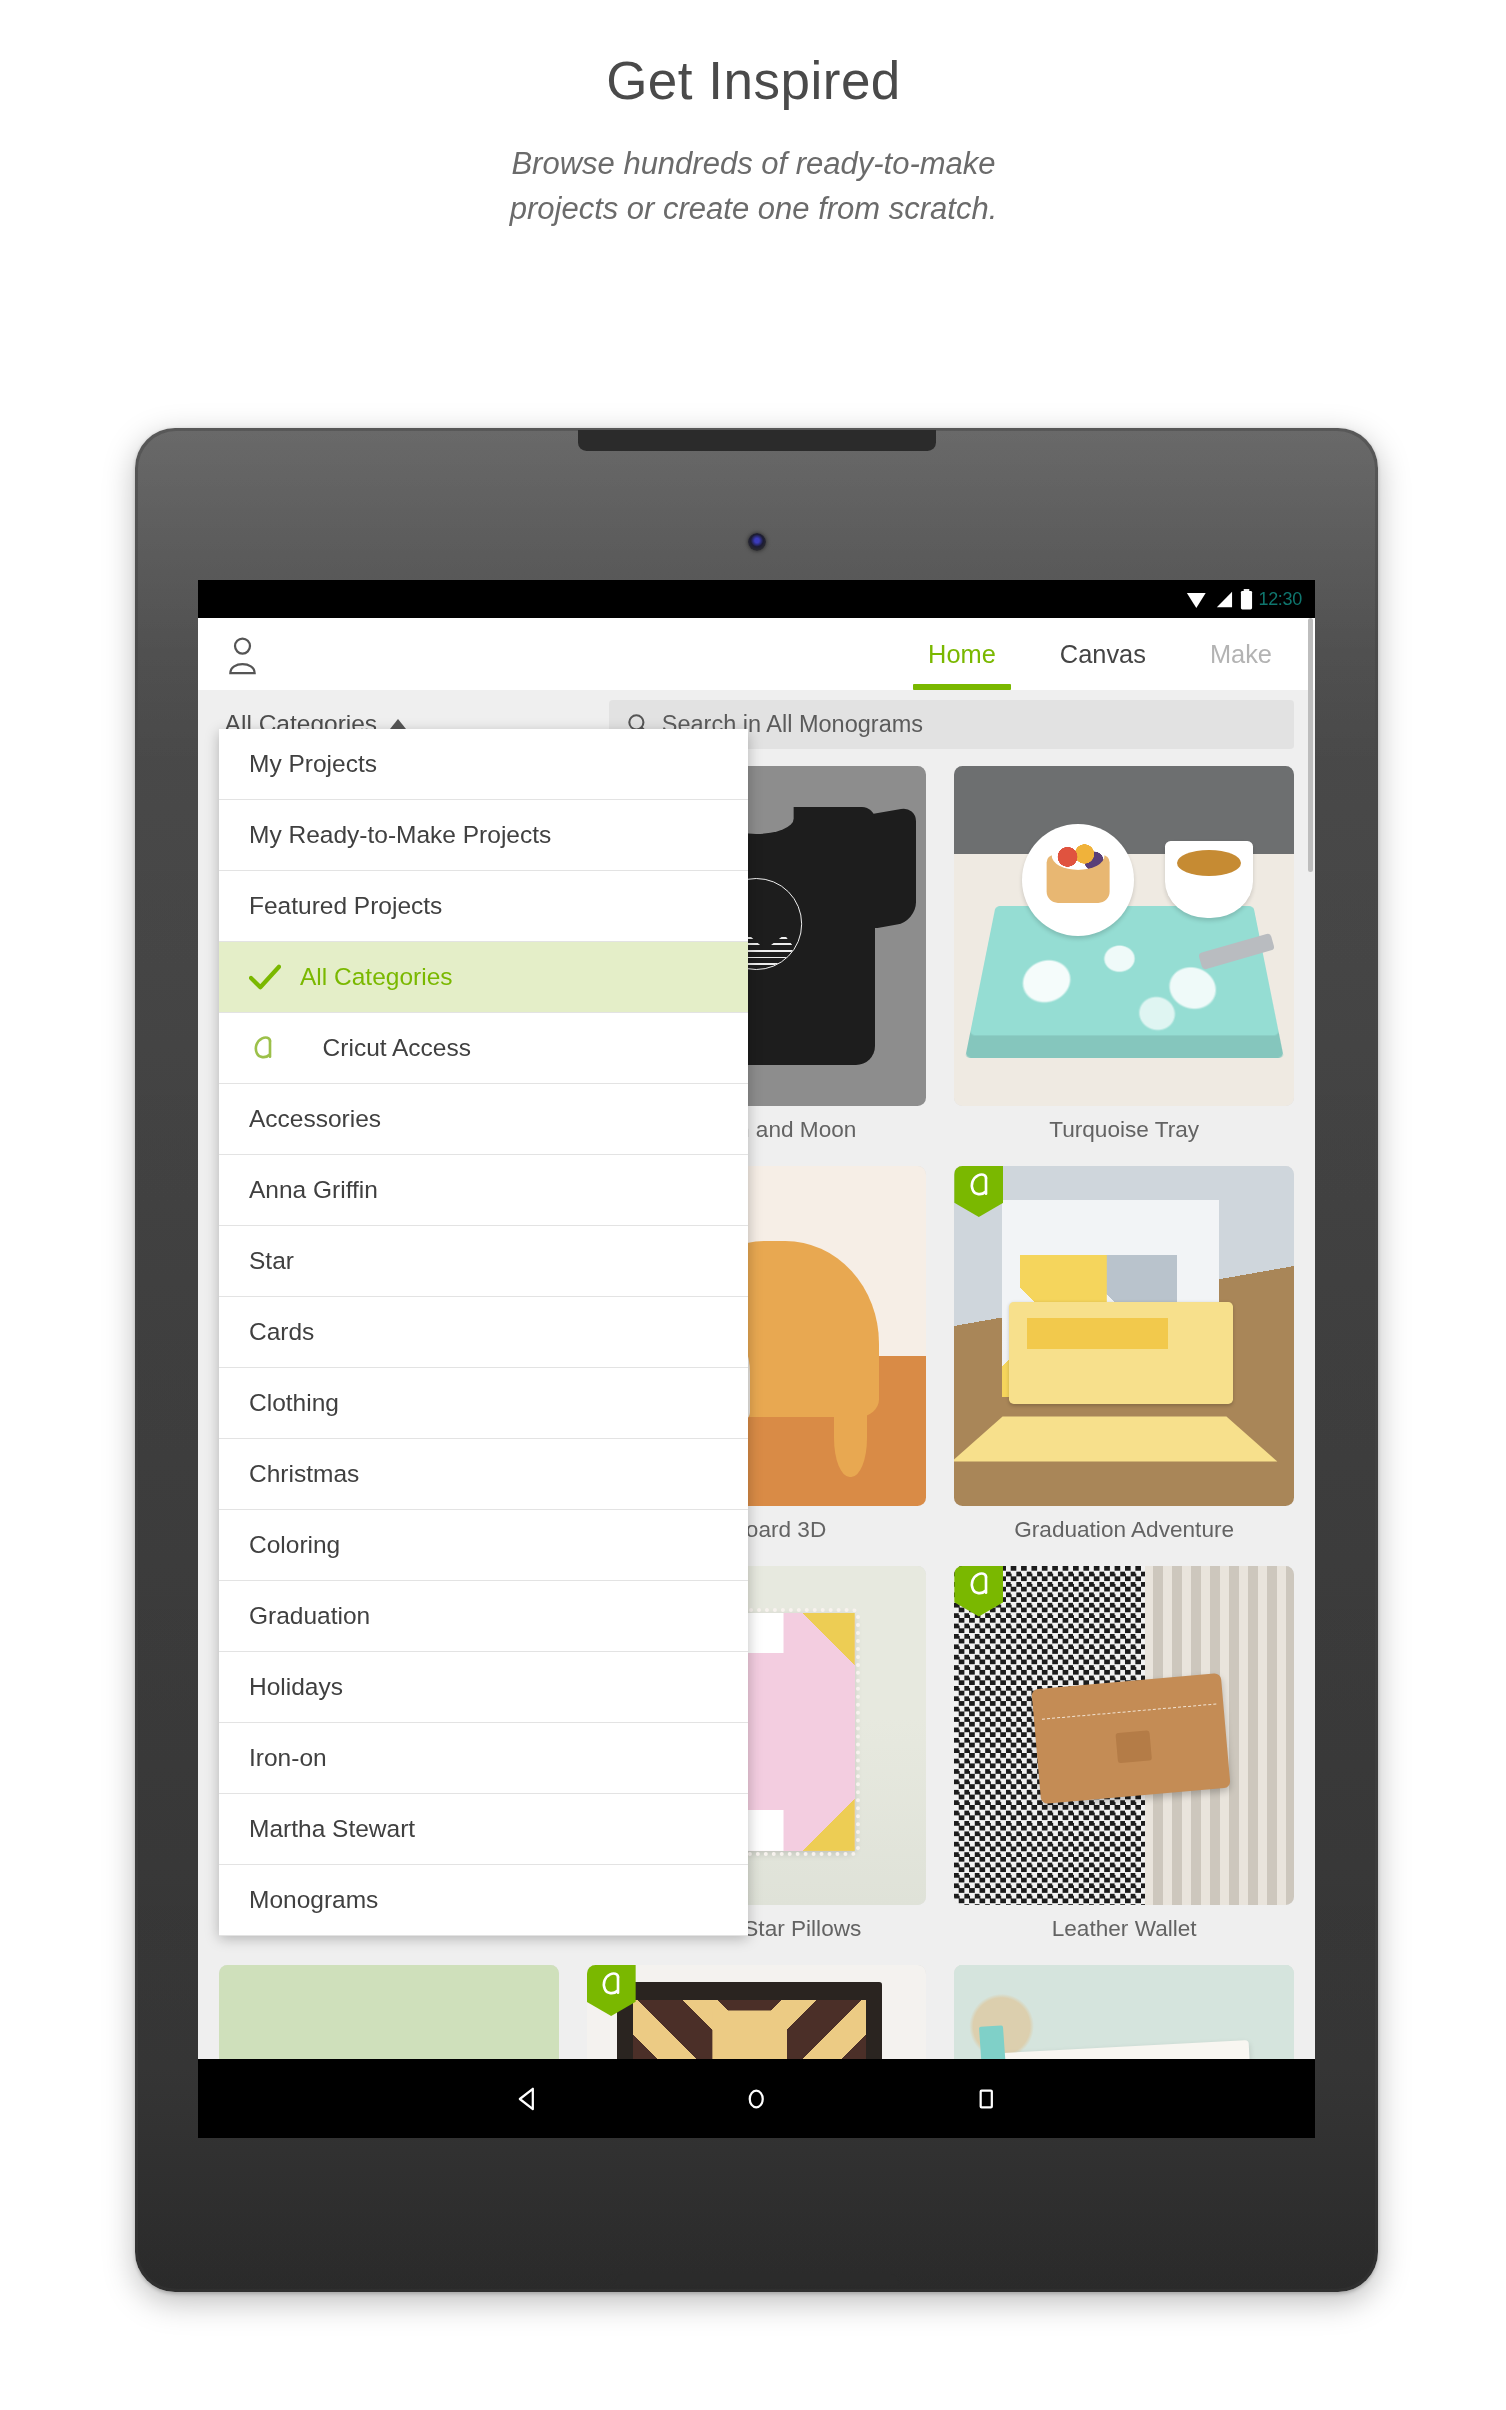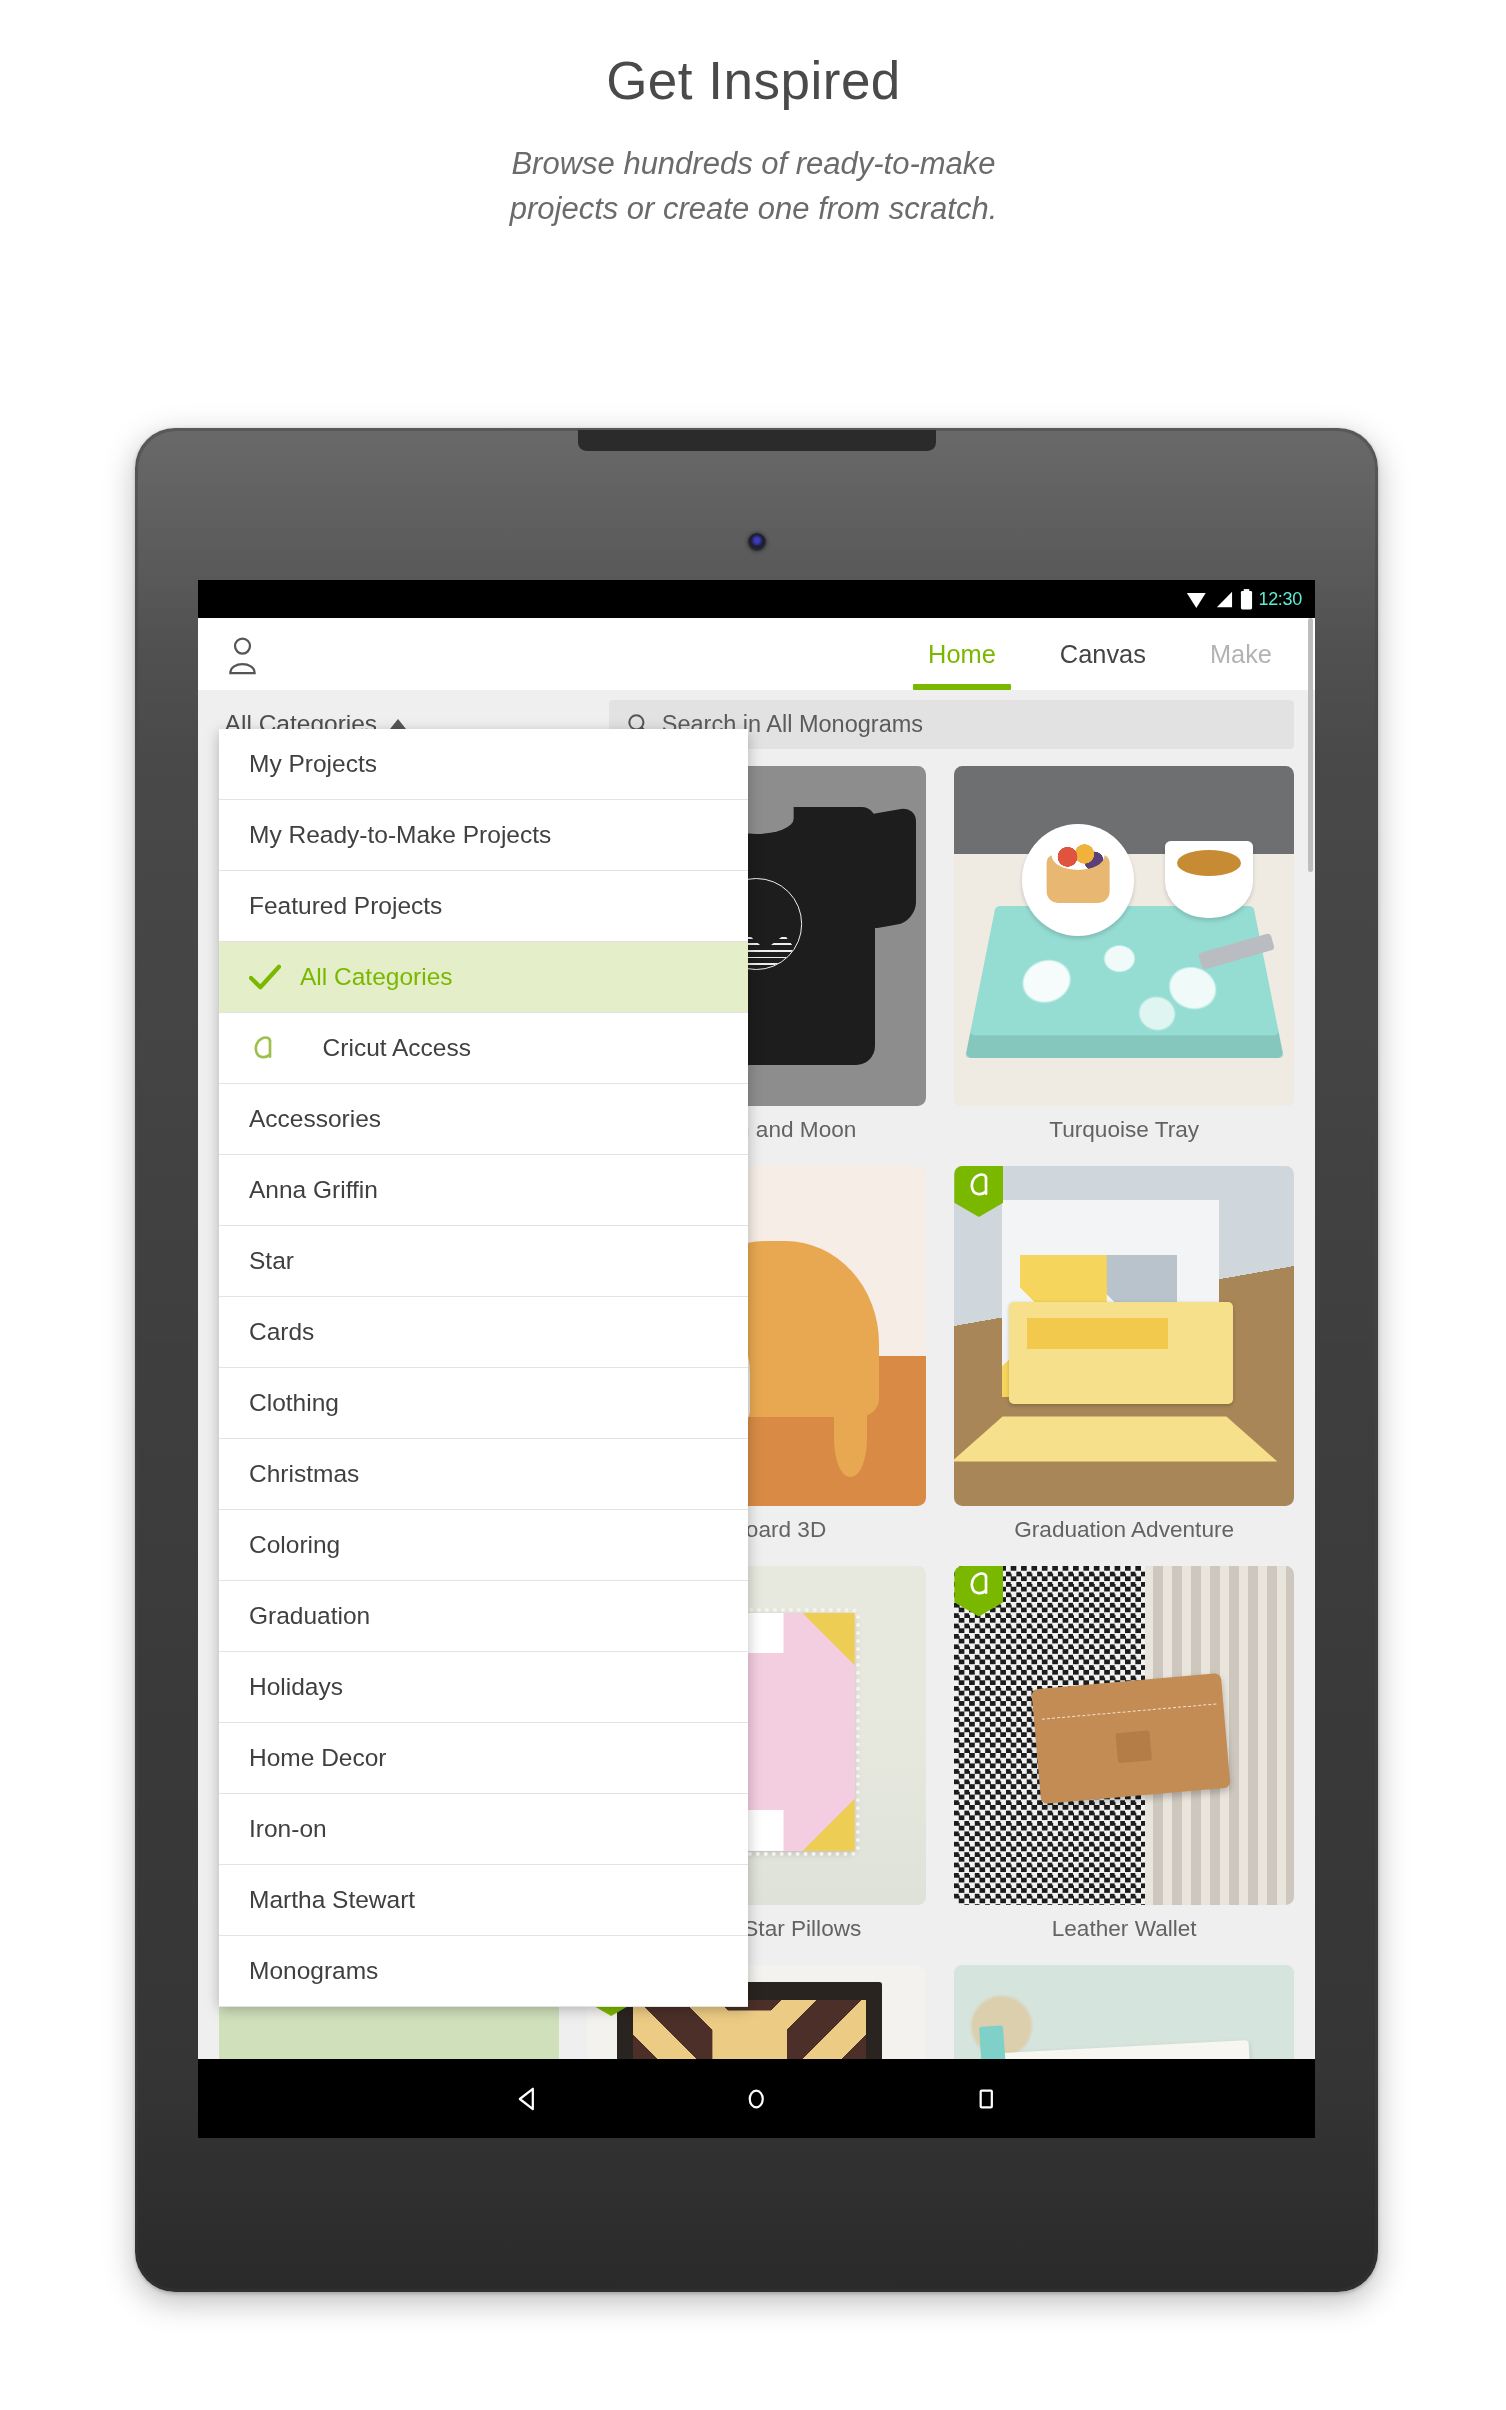--- a/index.html
+++ b/index.html
@@ -52,21 +52,21 @@
     position: absolute; left: 63px; top: 152px; width: 1117px; height: 1558px;
     background: #000; overflow: hidden;
   }
 
   
   .statusbar {
     height: 38px; background: #000; display: flex; align-items: center;
     justify-content: flex-end; padding-right: 13px; gap: 5.6px;
   }
   .st-icon { display: block; }
-  .st-time { color: #5eead4; font-size: 18px; letter-spacing: -0.3px; }
+  .st-time { color: #0f766e; font-size: 18px; letter-spacing: -0.3px; }
 
   
   .app { height: 1441px; background: #fdba74; position: relative; }
 
   
   .appbar {
     height: 72px; background: #fff; display: flex; align-items: center;
     position: relative;
   }
   .avatar-btn { margin-left: 22.6px; width: 43px; height: 43px; }
@@ -619,23 +619,20 @@
             <div class="dd-item">
               <span>Coloring</span>
             </div>
             <div class="dd-item">
               <span>Graduation</span>
             </div>
             <div class="dd-item">
               <span>Holidays</span>
             </div>
             <div class="dd-item">
-              <span>Home Decor</span>
-            </div>
-            <div class="dd-item">
               <span>Iron-on</span>
             </div>
             <div class="dd-item">
               <span>Martha Stewart</span>
             </div>
             <div class="dd-item">
               <span>Monograms</span>
             </div>
           </div>
         <div class="dd-scrollbar"></div>

